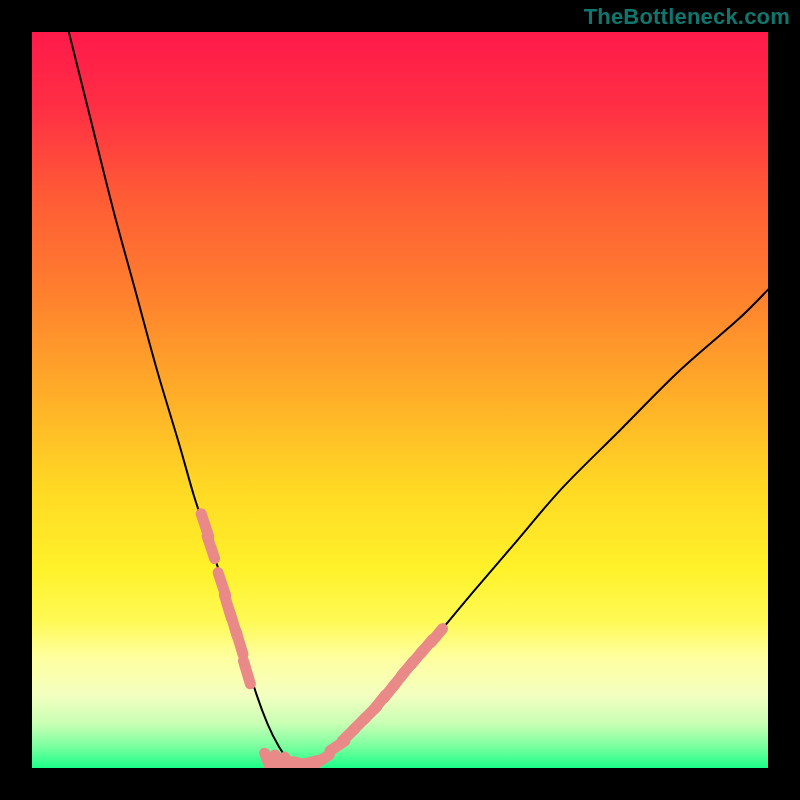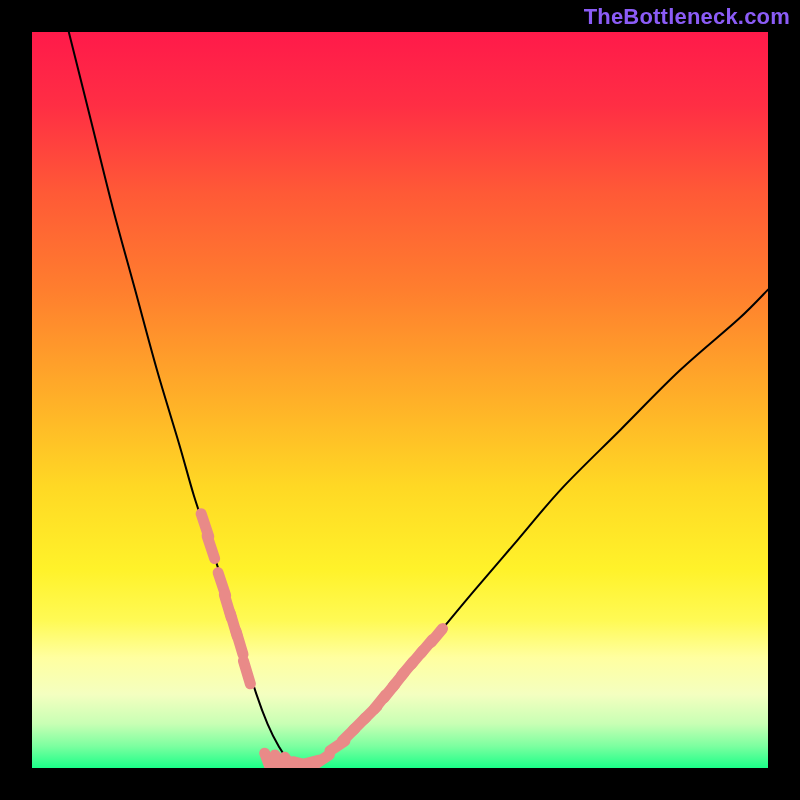--- a/index.html
+++ b/index.html
@@ -16,21 +16,21 @@
     top: 0;
     left: 0;
     width: 800px;
     height: 800px;
     background: #000;
   }
   .watermark {
     position: absolute;
     top: 4px;
     right: 10px;
-    color: #8b5cf6;
+    color: #0f766e;
     font-size: 22px;
     font-weight: 600;
     letter-spacing: 0.2px;
     z-index: 20;
   }
   .plot {
     position: absolute;
     top: 32px;
     left: 32px;
     width: 736px;

